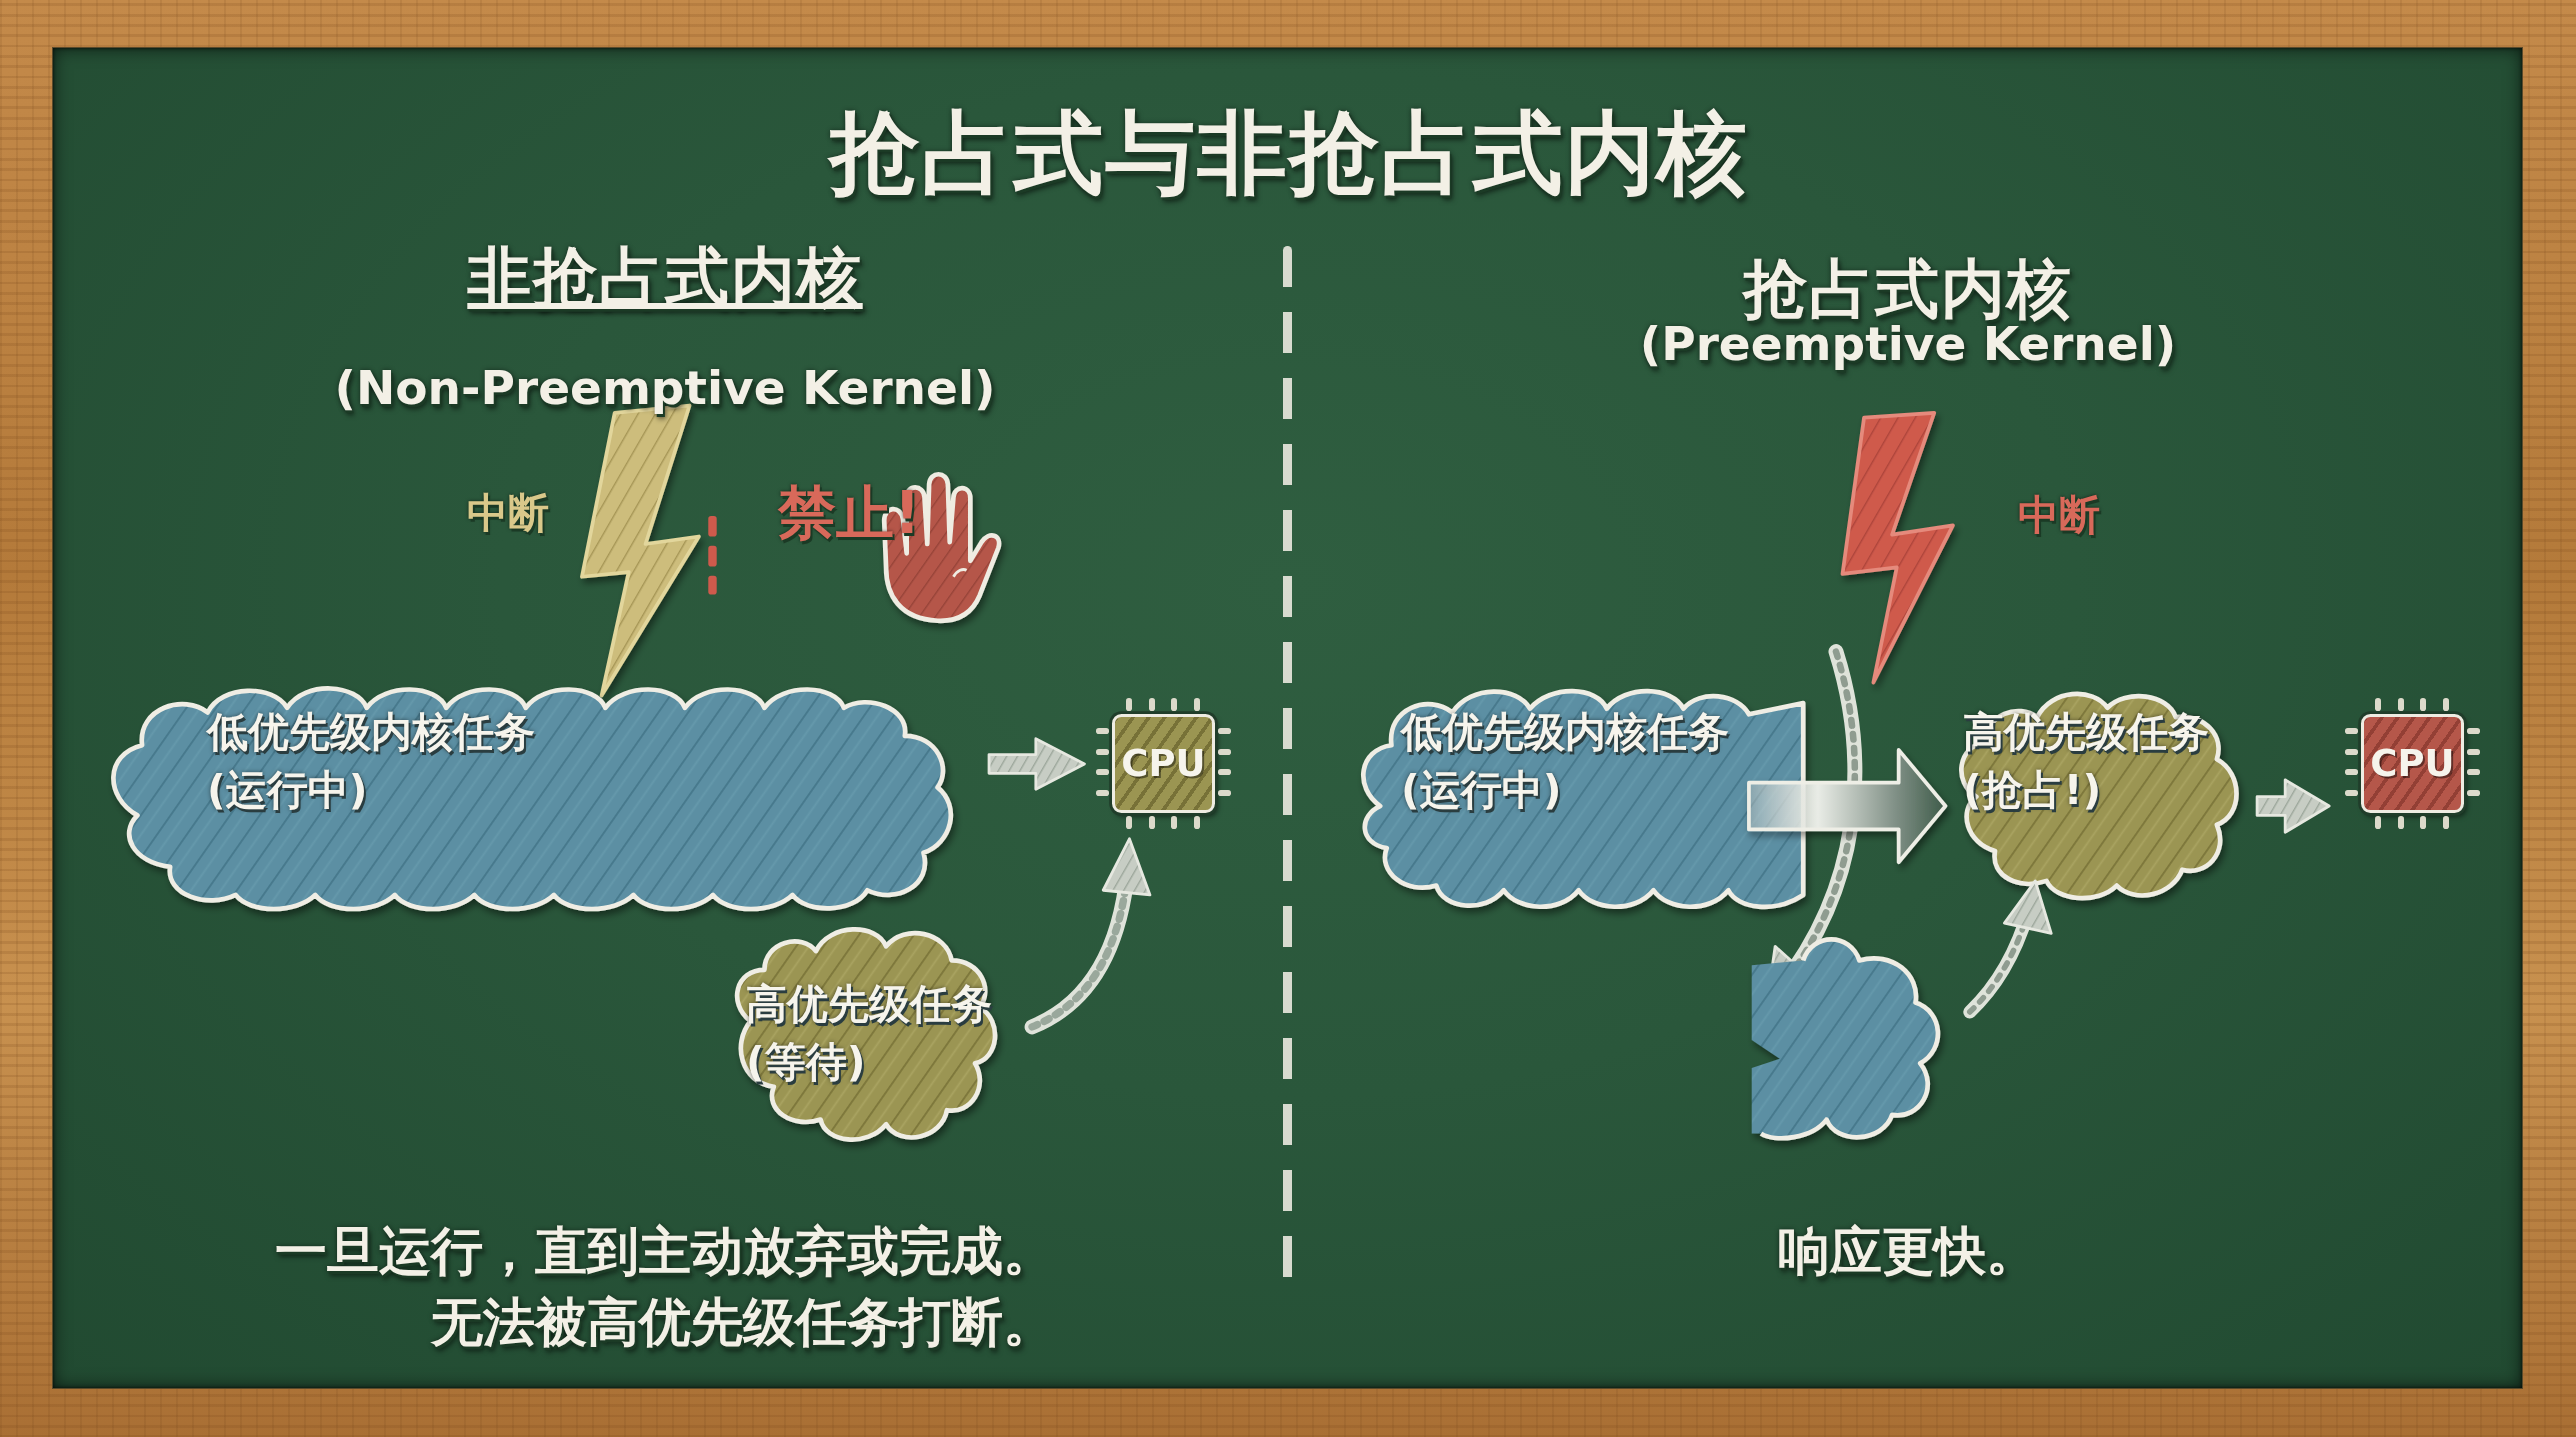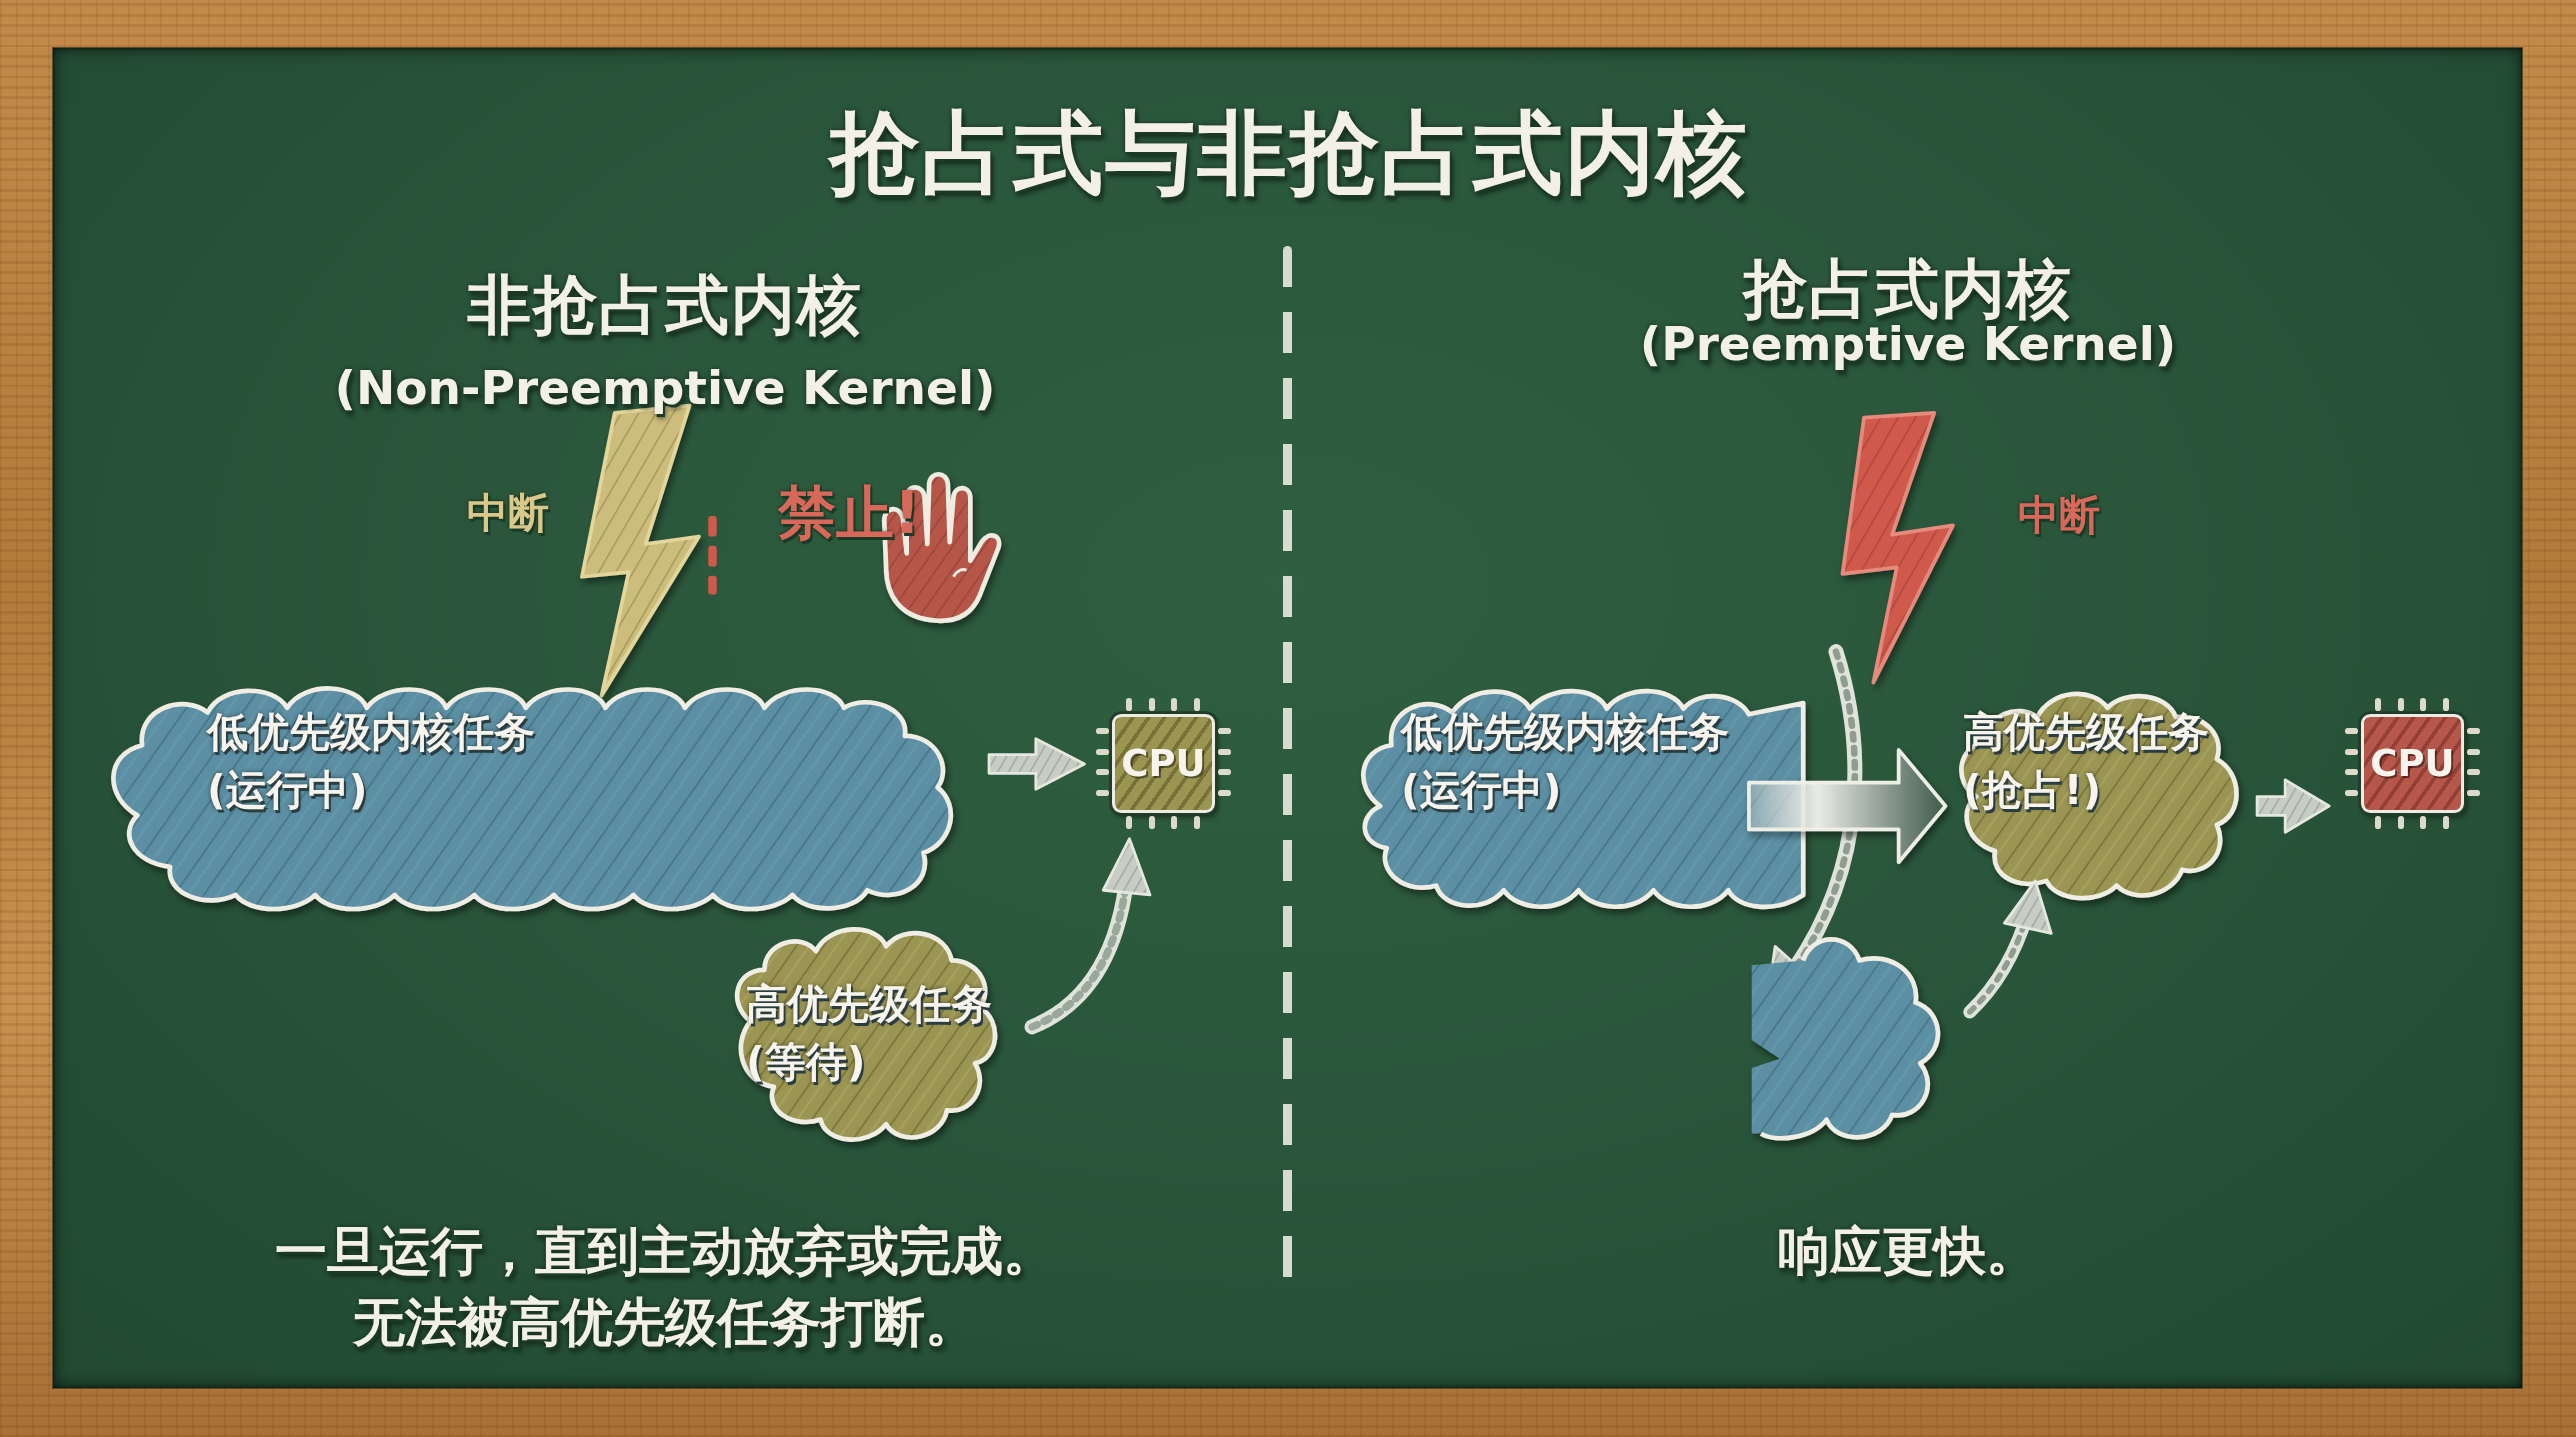--- a/index.html
+++ b/index.html
@@ -26,21 +26,21 @@
     font-weight: bold;
     text-shadow: 1.9px 2.8px 0 #1b3a25, 0 0 5.6px rgba(0,0,0,0.45), 2.8px 4.7px 5.6px rgba(0,0,0,0.5);
     white-space: nowrap;
   }
   .abs { position: absolute; }
   .center-x { transform: translateX(-50%); text-align: center; }
 
   .title { font-size: 90px; letter-spacing: 1.9px; }
   .h-cn { font-size: 64px; letter-spacing: 1.9px; }
   .h-en { font-size: 47px; font-weight: bold; }
-  .note { font-size: 52px; line-height: 71px; }
+  .note { font-size: 52px; line-height: 71px; text-align: right; }
 
   .divider {
     position: absolute; left: 1230px; top: 198px; width: 9.4px; height: 1048px;
     background: repeating-linear-gradient(180deg, #e7e6dc 0 41px, rgba(0,0,0,0) 41px 66px);
     border-radius: 4.7px; opacity: 0.92;
   }
 
   .cloud-text {
     position: absolute; text-align: left; color: #f6f4ec; font-weight: bold;
     text-shadow: 1.9px 2.8px 0 #2a3d40, 0 0 4.7px rgba(0,0,0,0.5);
@@ -261,21 +261,21 @@
       <path d="M 2048,1030 C 2080,1000 2100,960 2112,918" fill="none" stroke="#dfe3da" stroke-width="14" stroke-linecap="round"></path>
       <path d="M 2048,1030 C 2080,1000 2100,960 2112,918" fill="none" stroke="#8f9c90" stroke-width="6" stroke-linecap="round" stroke-dasharray="6 9"></path>
       <polygon points="2085,935 2118,890 2135,946" fill="url(#chalkArrow)" stroke="#e6e8e0" stroke-width="3" stroke-linejoin="round"></polygon>
     </g>
   </svg>
 
   <div class="abs chalk title center-x" style="left:1236px; top:45px;">抢占式与非抢占式内核</div>
 
   <div class="divider"></div>
 
-  <div class="abs chalk h-cn center-x" style="left:612px; top:214px;">非抢占式内核</div>
+  <div class="abs chalk h-cn center-x" style="left:612px; top:186px;text-decoration:underline;">非抢占式内核</div>
   <div class="abs chalk h-en center-x" style="left:612px; top:268px;margin-top:44px;">(Non-Preemptive Kernel)</div>
 
   <div class="abs label-gold" style="left:414px; top:438px; font-size:41px;">中断</div>
   <div class="abs label-red" style="left:681px; top:427px; font-size:58px;">禁止!</div>
 
   <div class="cloud-text" style="left:154px; top:655px; width:674px; font-size:41px; line-height:58px;">
     <div>低优先级内核任务</div>
     <div>(运行中)</div>
   </div>
 

